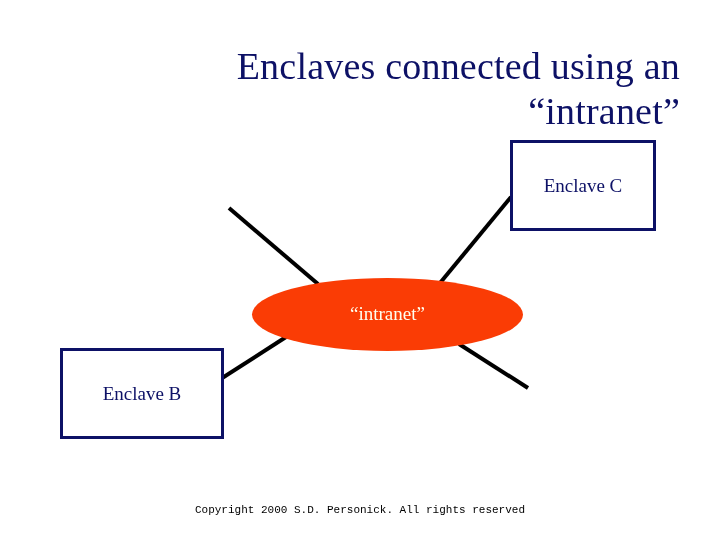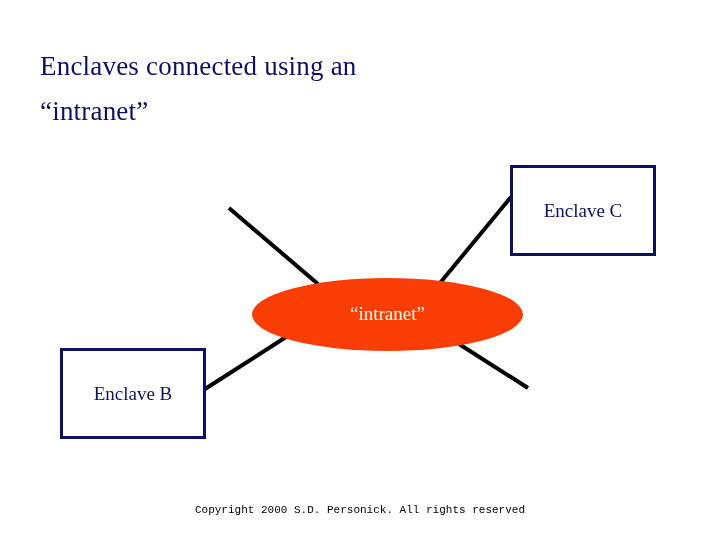--- a/index.html
+++ b/index.html
@@ -19,24 +19,24 @@
     height: 540px;
     background: #ffffff;
   }
 
   
   #title {
     position: absolute;
     left: 40px;
     top: 44px;
     width: 640px;
-    text-align: left;
+    text-align: right;
     color: #0d1166;
     font-family: "Liberation Serif", "DejaVu Serif", serif;
-    font-size: 27px;
+    font-size: 38px;
     line-height: 45px;
     letter-spacing: 0.2px;
     white-space: pre-line;
   }
 
   
   #connectors {
     position: absolute;
     left: 0;
     top: 0;
@@ -52,22 +52,22 @@
     background: #ffffff;
     color: #0d1166;
     font-family: "Liberation Serif", "DejaVu Serif", serif;
     font-size: 19px;
     display: flex;
     align-items: center;
     justify-content: center;
     text-align: center;
   }
   #box-a { left: 84px;  top: 168px; width: 146px; height: 91px; }
-  #box-c { left: 510px; top: 165px; width: 146px; height: 91px; }
-  #box-b { left: 60px;  top: 348px; width: 146px; height: 91px; justify-content: center; }
+  #box-c { left: 510px; top: 140px; width: 146px; height: 91px; }
+  #box-b { left: 60px;  top: 348px; width: 164px; height: 91px; justify-content: center; }
   #box-d { left: 528px; top: 345px; width: 146px; height: 93px; }
 
   
   #intranet-ellipse {
     position: absolute;
     left: 252px;
     top: 278px;
     width: 271px;
     height: 73px;
     background: #fa3c05;

